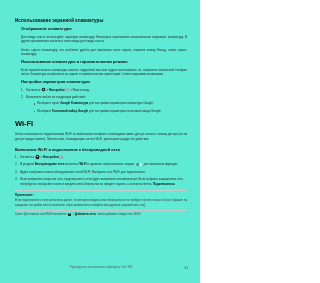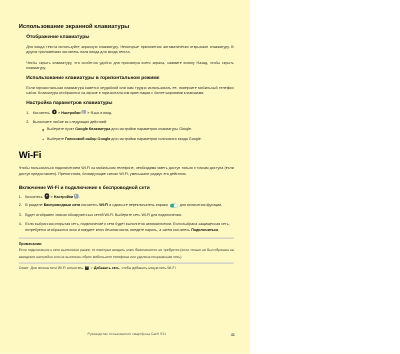--- a/index.html
+++ b/index.html
@@ -11,21 +11,21 @@
     width: 200px;
     height: 283px;
     overflow: hidden;
     font-family: "Liberation Sans", sans-serif;
     color: #1a1a1a;
     position: relative;
   }
   .page {
     position: absolute;
     inset: 0;
-    background: #fef9c3;
+    background: #5eead4;
     padding: 0;
   }
   .content {
     position: absolute;
     left: 15px;
     top: 18px;
     width: 172px;
   }
 
   

